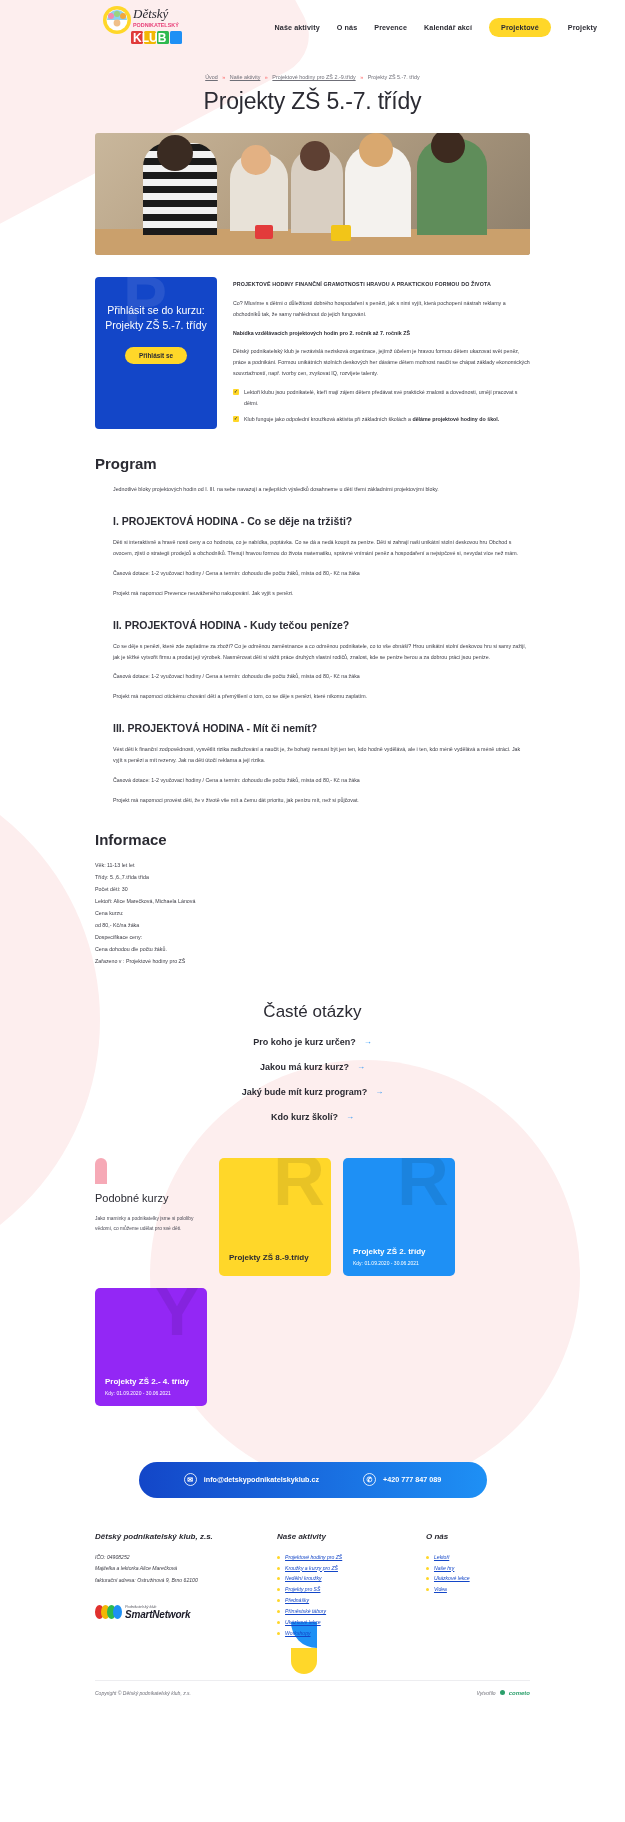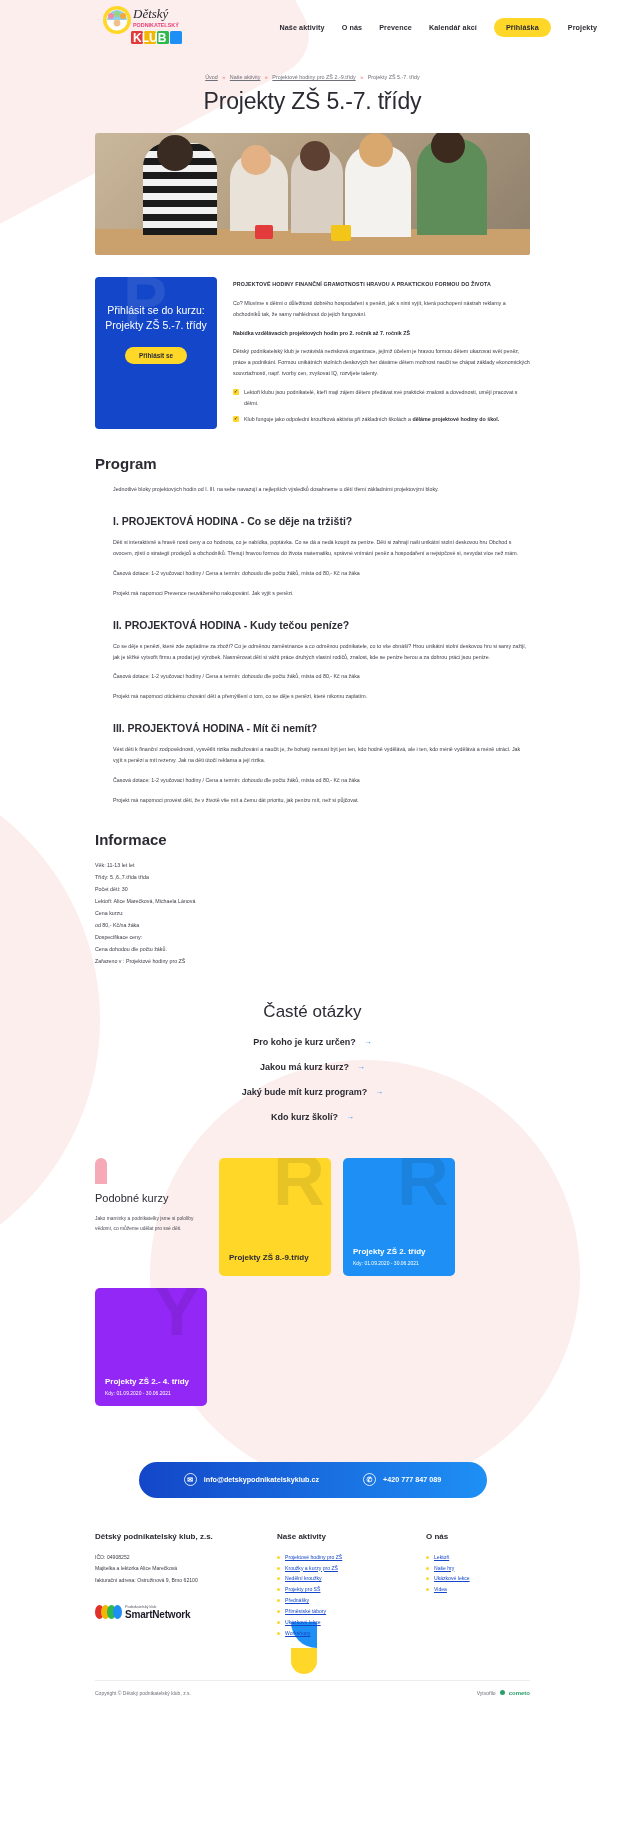--- a/index.html
+++ b/index.html
@@ -172,21 +172,21 @@
     border-radius: 18px; background: linear-gradient(90deg,#1346c8 0%,#1e90f5 100%);
     display: flex; align-items: center; justify-content: center; gap: 44px; color:#fff;
   }
   .contactbar .ci { display: flex; align-items: center; gap: 7px; font-size: 7.2px; font-weight: bold; }
   .contactbar .icircle {
     width: 13px; height: 13px; border-radius: 50%; border: 1px solid rgba(255,255,255,.85);
     display: flex; align-items: center; justify-content: center; font-size: 7px;
   }
 
   
-  footer.site-footer { position: relative; z-index: 4; width: 435px; margin: 34px auto 0; padding-bottom: 10px; }
+  footer.site-footer { position: relative; z-index: 4; width: 435px; margin: 34px auto 0; padding-bottom: 10px; font-style: italic; }
   .foot-cols { display: flex; gap: 26px; }
   .fcol-1 { width: 165px; }
   .fcol-2 { width: 130px; }
   .fcol-3 { width: 110px; }
   .foot-cols h4 { font-size: 8px; font-weight: bold; color:#2b2b33; margin-bottom: 11px; }
   .fcol-1 p { font-size: 5.1px; line-height: 2.3; color:#3c3c45; }
   .foot-cols ul { list-style: none; }
   .foot-cols ul li { font-size: 5.1px; line-height: 2.15; position: relative; padding-left: 8px; }
   .foot-cols ul li::before {
     content: ""; position: absolute; left: 0; top: 4px; width: 3px; height: 3px;
@@ -245,21 +245,21 @@
         <rect x="62" y="26" width="12" height="13" rx="1.5" fill="#2eb94f"></rect>
         <rect x="75" y="26" width="12" height="13" rx="1.5" fill="#1e90f5"></rect>
         <text x="38" y="37" font-family="Liberation Sans, sans-serif" font-size="12" font-weight="bold" fill="#ffffff">KLUB</text>
       </svg>
     </a>
     <nav class="main-nav">
       <a href="#">Naše aktivity</a>
       <a href="#">O nás</a>
       <a href="#">Prevence</a>
       <a href="#">Kalendář akcí</a>
-      <a href="#" class="cta">Přihláška</a>
+      <a href="#" class="cta">Projektové</a>
       <a href="#">Projekty</a>
     </nav>
   </header>
 
   <div class="breadcrumb">
     <a href="#">Úvod</a>
     <span class="sep">»</span>
     <a href="#">Naše aktivity</a>
     <span class="sep">»</span>
     <a href="#">Projektové hodiny pro ZŠ 2.-9.třídy</a>

